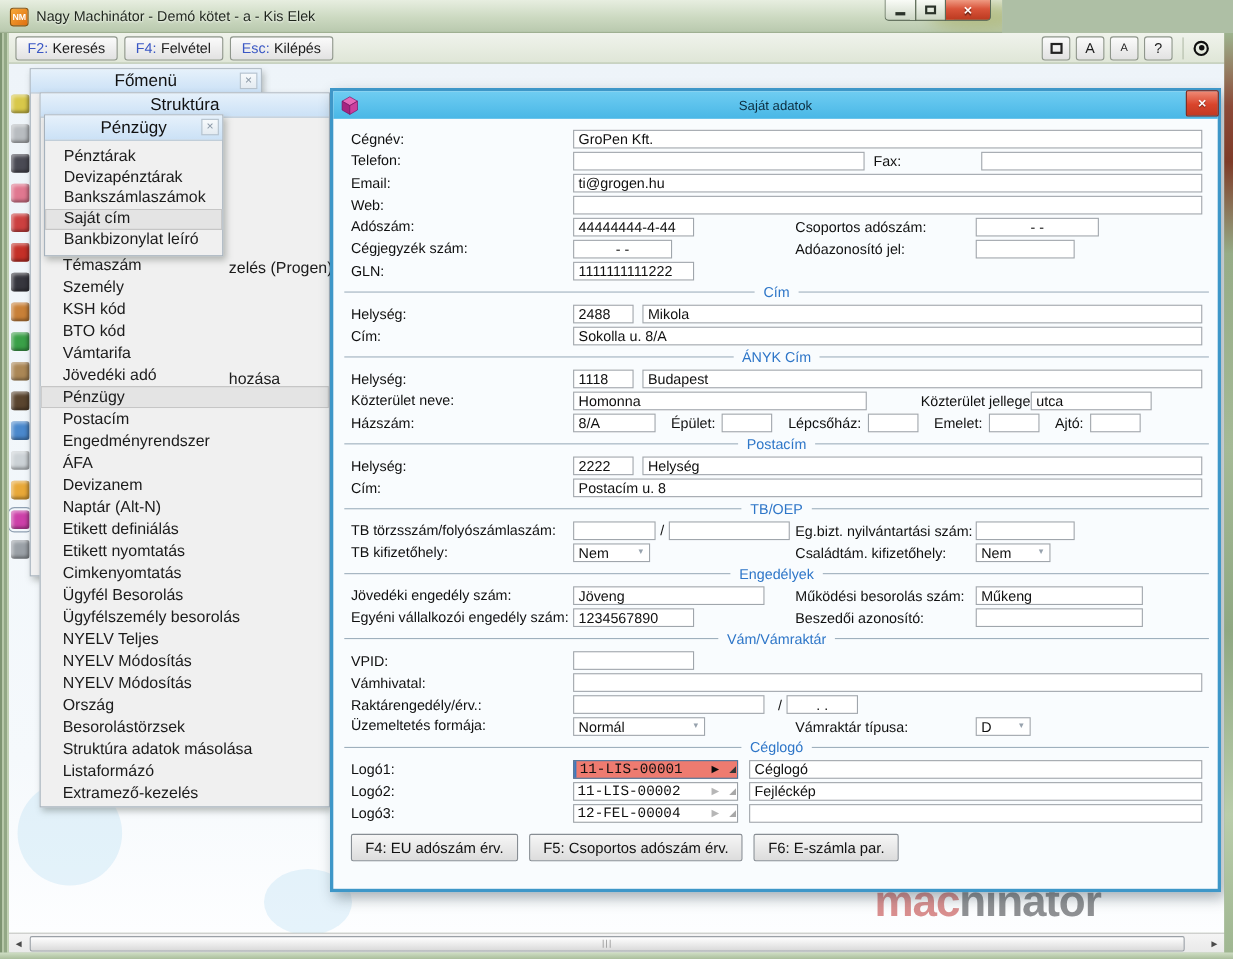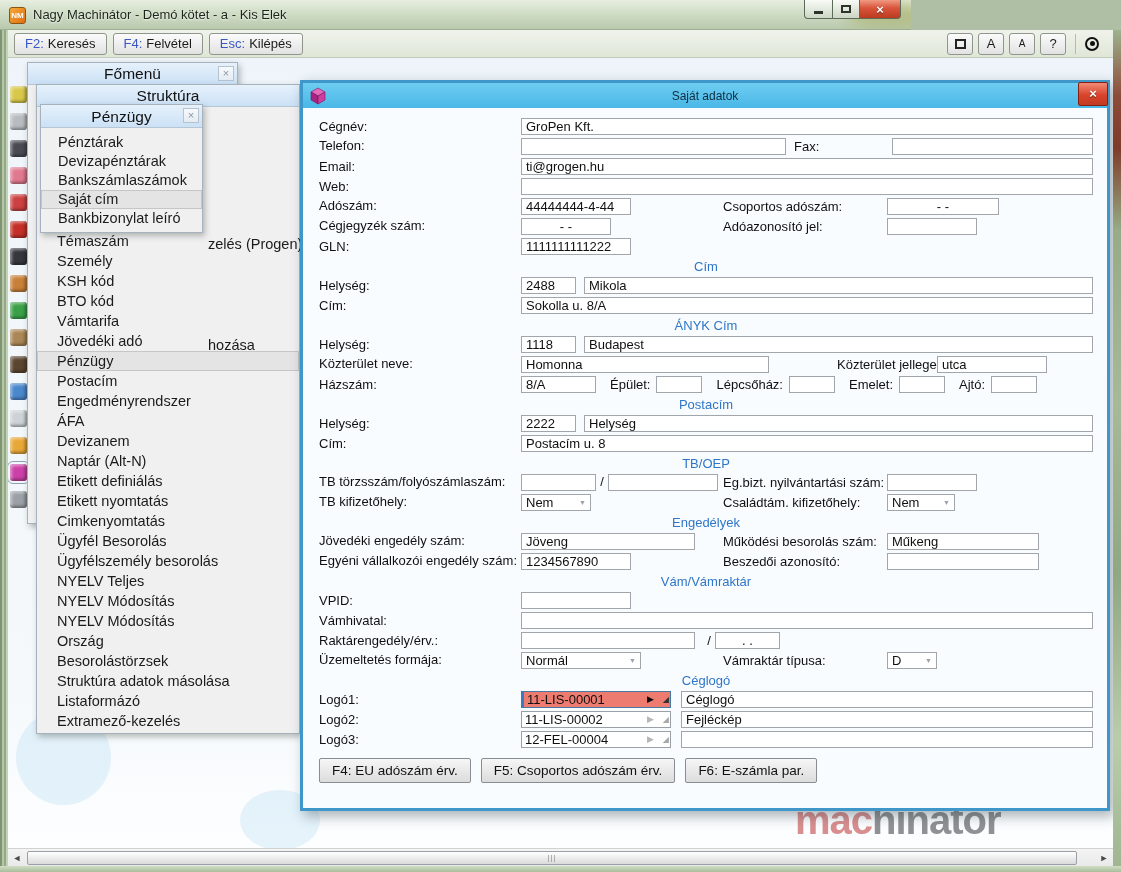--- a/index.html
+++ b/index.html
@@ -114,31 +114,31 @@
   .slbl { flex-shrink:0; padding:0 6px 0 14px; white-space:nowrap; }
   .fld { height:17px; line-height:15px; font-size:13px; padding:0 4px; background:#fff;
     border:1px solid #a0a6ac; white-space:nowrap; overflow:hidden; }
   .grow { flex:1; }
   .center { text-align:center; }
   .ml8{margin-left:8px} .ml10{margin-left:10px}
   .w46{width:46px;flex-shrink:0} .w50{width:50px;flex-shrink:0} .w55{width:55px;flex-shrink:0}
   .w65{width:65px;flex-shrink:0} .w68{width:68px;flex-shrink:0} .w70{width:70px;flex-shrink:0}
   .w75{width:75px;flex-shrink:0} .w90{width:90px;flex-shrink:0} .w110{width:110px;flex-shrink:0}
   .w112{width:112px;flex-shrink:0} .w120{width:120px;flex-shrink:0} .w150{width:174px;flex-shrink:0}
-  .w152{width:152px;flex-shrink:0} .w265{width:265px;flex-shrink:0} .w300{width:248px;flex-shrink:0}
+  .w152{width:152px;flex-shrink:0} .w265{width:265px;flex-shrink:0} .w300{width:267px;flex-shrink:0}
   .slash { width:12px; text-align:center; flex-shrink:0; }
-  .sec { display:flex; align-items:center; height:15px; margin:2px -6px;flex-direction:column; }
+  .sec { display:flex; align-items:center; height:15px; margin:2px -6px; }
   .secline { flex:1; border-top:1px solid #9fb0bd; }
   .sectext { padding:0 8px; color:#2e76c8; font-size:13px; white-space:nowrap; }
   .dd { display:flex; align-items:center; border:1px solid #a0a6ac; background:#fff; height:17px; flex-shrink:0; }
   .ddval { flex:1; padding:0 4px; }
   .ddarw { width:15px; text-align:center; color:#97a2ad; font-size:7px; }
   .combo { width:150px; display:flex; align-items:center; border:1px solid #9aa0a6;
     background:#fff; height:17px; flex-shrink:0; }
-  .cval { flex:1; padding:12px 3px; white-space:nowrap; overflow:hidden; }
+  .cval { flex:1; padding:12px 3px; white-space:nowrap; overflow:hidden;font-family:Liberation Mono, monospace; }
   .cplay { font-size:9px; color:#b6b6b6; margin-right:9px; }
   .ccorner { font-size:8px; color:#a8a8a8; margin-right:1px; }
   .combo.red { background:#ee7b70; border-color:#47789f; }
   .combo.red::before { content:""; width:2px; align-self:stretch; background:#3a7abf; }
   .combo.red .cplay { color:#0c0c0c; }
   .combo.red .ccorner { color:#333; }
   .fbtn { height:25px; padding:0 12px; font-size:13.5px; font-family:inherit; color:#111;
     background:linear-gradient(180deg,#f6f6f6,#dcdcdc); border:1px solid #878d93; border-radius:2px; }
 
   

